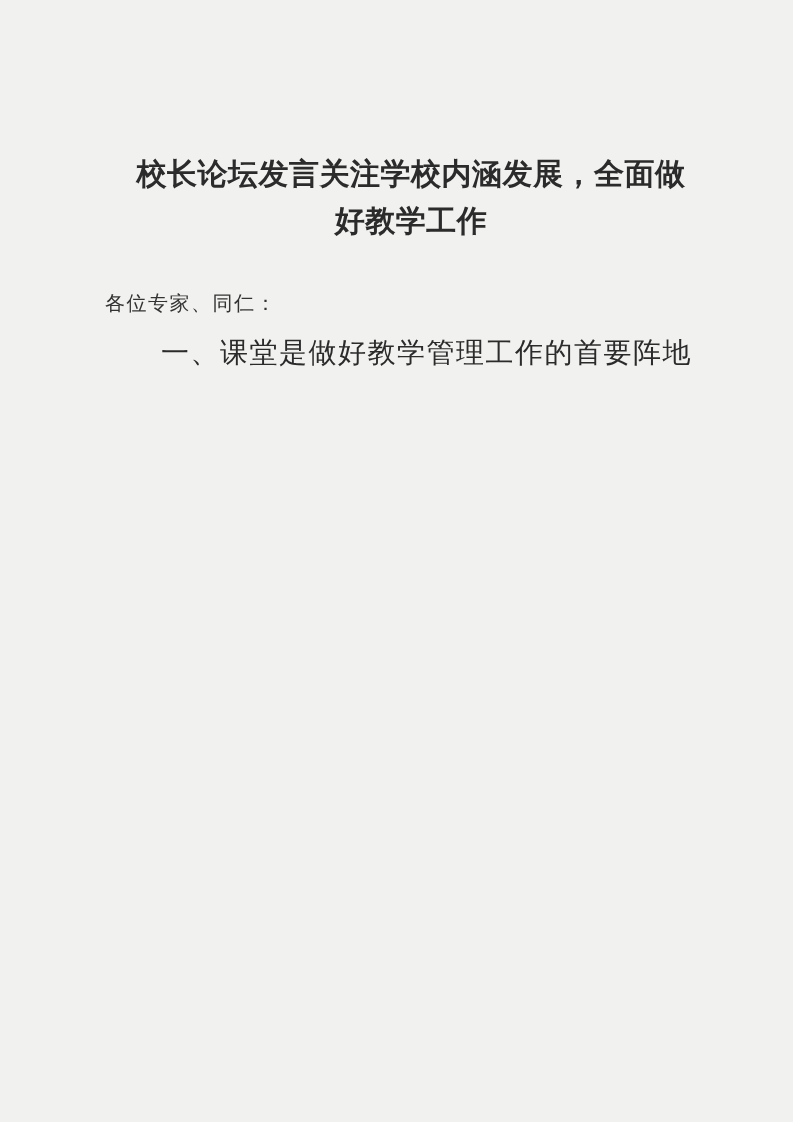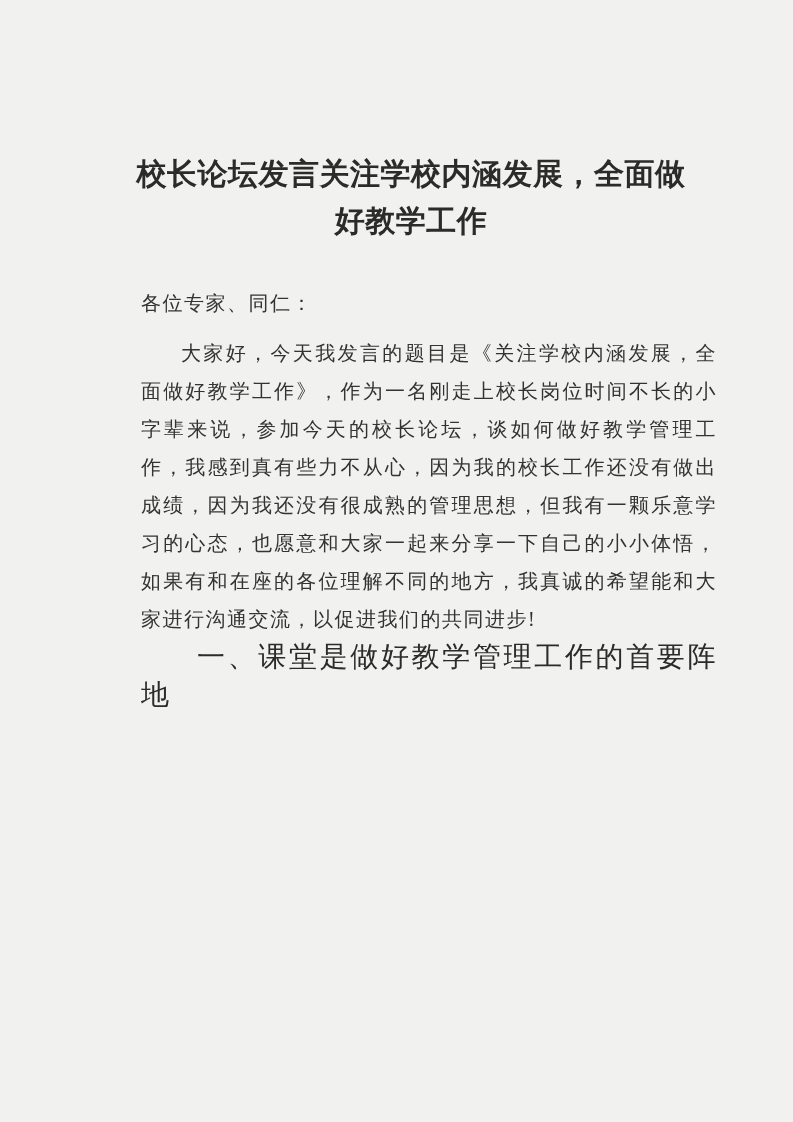--- a/index.html
+++ b/index.html
@@ -31,21 +31,20 @@
     text-align: center;
     color: var(--title_text);
     letter-spacing: 0.5px;
   }
   .body-text {
     font-size: 20px;
     line-height: 38px;
     letter-spacing: 1.5px;
     text-align: justify;
     text-justify: inter-ideograph;
-    margin-left: 36px;
   }
   .salutation {
     margin: 0 0 12px;
   }
   .para {
     margin: 0;
     text-indent: 2em;
   }
   .heading {
     margin: 0 0 8px;
@@ -58,18 +57,17 @@
 </style>
 </head>
 <body>
 
 <div class="page">
   <h1 class="title">校长论坛发言关注学校内涵发展，全面做好教学工作</h1>
 
   <div class="body-text">
     <p class="salutation">各位专家、同仁：</p>
 
-    <p class="para">大家好，今天我发言的题目是《关注学校内涵发展，全面做好教学工作》，作为一名刚走上校长岗位时间不长的小字辈来说，参加今天的校长论坛，谈如何做好教学管理工作，我感到真有些力不从心，因为我的校长工作还没有做出成绩，因为我还没有很成熟的管理思想，但我有一颗乐意学习的心态，也愿意和大家一起来分享一下自己的小小体悟，如果有和在座的各位理解不同的地方，我真诚的希望能和大家进行沟通交流，以促进我们的共同进步!</p>
 
     <h2 class="heading">一、课堂是做好教学管理工作的首要阵地</h2>
 
   </div>
 </div>
 
 </body></html>

